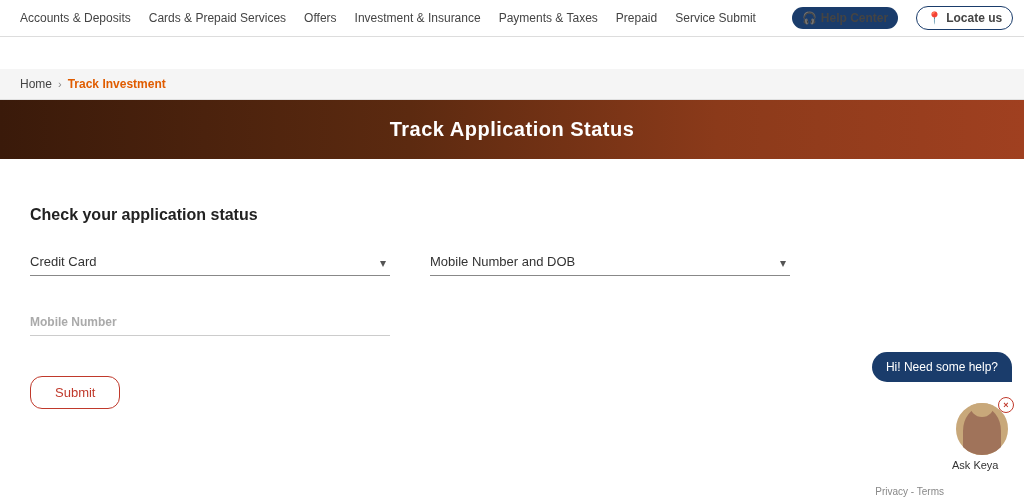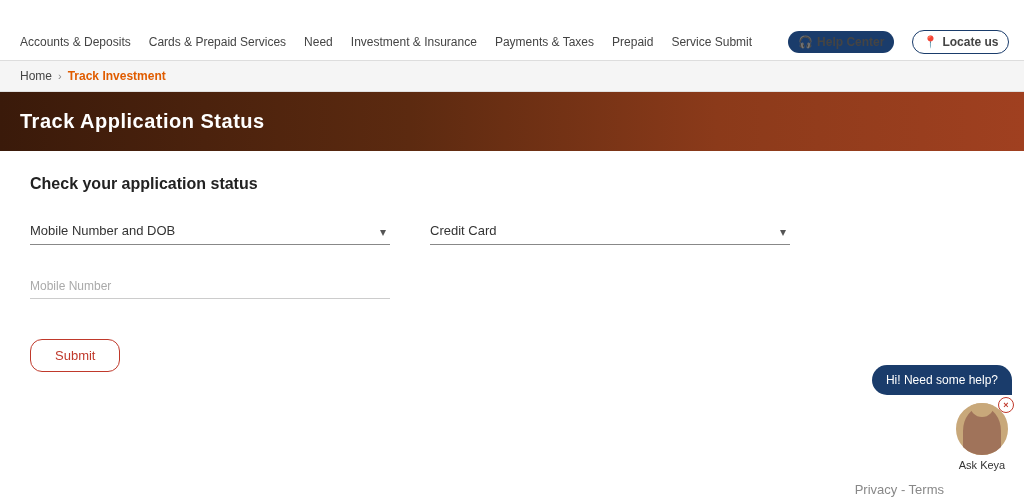--- a/index.html
+++ b/index.html
@@ -6,21 +6,20 @@
     body { font-family: Arial, sans-serif; font-size: 13px; background: #fff; }
 
     
     .top-nav {
       display: flex;
       align-items: center;
       background: #fff;
       border-bottom: 1px solid #ddd;
       padding: 6px 20px;
       gap: 18px;
-      margin-top: 24px;
     }
     .top-nav a {
       color: #444;
       text-decoration: none;
       font-size: 12px;
       white-space: nowrap;
     }
     .nav-spacer { flex: 1; }
     .nav-btn {
       display: flex;
@@ -47,39 +46,42 @@
 
     
     .breadcrumb {
       background: #f5f5f5;
       padding: 8px 20px;
       font-size: 12px;
       display: flex;
       align-items: center;
       gap: 6px;
       border-bottom: 1px solid #e0e0e0;
+      margin-top: 32px;
     }
     .breadcrumb .home-link { color: #444; text-decoration: none; }
     .breadcrumb .separator { color: #888; font-size: 11px; }
     .breadcrumb .current { color: #e05c00; font-weight: bold; }
 
     
     .page-banner {
       background: linear-gradient(90deg, #3a1a0a 0%, #5c2a10 40%, #8b3a1a 70%, #a04020 100%);
       color: #fff;
+      text-align: center;
       padding: 18px 20px;
       font-size: 20px;
       font-weight: bold;
       letter-spacing: 0.5px;
     }
 
     
     .main-content {
       padding: 24px 30px 30px 30px;
       max-width: 900px;
+      margin-top: 23px;
     }
     .section-title {
       font-size: 16px;
       font-weight: bold;
       color: #222;
       margin-bottom: 24px;
     }
 
     
     .form-row {
@@ -120,25 +122,26 @@
       color: #555;
       pointer-events: none;
       font-size: 12px;
     }
 
     
     .form-input {
       border: none;
       border-bottom: 1.5px solid #ccc;
       padding: 6px 0;
-      font-size: 10px;
+      font-size: 15px;
       color: #333;
       outline: none;
       width: 100%;
       background: transparent;
+      font-weight: bold;
     }
     .form-input::placeholder { color: #aaa; font-size: 12px; }
 
     
     .date-wrapper {
       position: relative;
     }
     .date-wrapper .cal-icon {
       position: absolute;
       right: 4px;
@@ -161,21 +164,21 @@
     }
 
     
     .chat-widget {
       position: fixed;
       bottom: 30px;
       right: 12px;
       display: flex;
       flex-direction: column;
       align-items: flex-end;
-      gap: 6px;
+      gap: 19px;
       z-index: 100;
     }
     .chat-bubble {
       background: #1a3c6b;
       color: #fff;
       padding: 8px 14px;
       border-radius: 20px 20px 0 20px;
       font-size: 12px;
       white-space: nowrap;
     }
@@ -226,42 +229,42 @@
       align-items: center;
       justify-content: center;
       font-size: 9px;
       color: #c0392b;
       cursor: pointer;
       font-weight: bold;
     }
     .chat-name {
       font-size: 11px;
       color: #333;
-      text-align: center;
+      text-align: left;
       width: 60px;
     }
 
     
     .recaptcha-bar {
       position: fixed;
       bottom: 4px;
       right: 80px;
-      font-size: 13px;
+      font-size: 10px;
       color: #888;
     }
 
     
   </style>
 </head>
 <body>
 
 <nav class="top-nav">
   <a>Accounts &amp; Deposits</a>
   <a>Cards &amp; Prepaid Services</a>
-  <a>Need</a>
+  <a>Offers</a>
   <a>Investment &amp; Insurance</a>
   <a>Payments &amp; Taxes</a>
   <a>Prepaid</a>
   <a>Service Submit</a>
   <div class="nav-spacer"></div>
   <a class="nav-btn help-btn">
     <span>🎧</span>
     <span>Help Center</span>
   </a>
   <a class="nav-btn locate-btn">
@@ -281,31 +284,31 @@
 </div>
 
 <div class="main-content">
   <div class="section-title">Check your application status</div>
 
   
   <div class="form-row">
     <div class="form-group">
       <div class="select-wrapper">
         <select class="form-select">
-          <option>Mobile Number and DOB</option>
-          <option>Email and DOB</option>
+          <option>Credit Card</option>
+          <option>Debit Card</option>
+          <option>Prepaid Card</option>
         </select>
       </div>
     </div>
     <div class="form-group">
       <div class="select-wrapper">
         <select class="form-select">
-          <option>Credit Card</option>
-          <option>Debit Card</option>
-          <option>Prepaid Card</option>
+          <option>Mobile Number and DOB</option>
+          <option>Email and DOB</option>
         </select>
       </div>
     </div>
   </div>
 
   
   <div class="form-row">
     <div class="form-group">
       <input class="form-input" type="text" placeholder="Mobile Number" style="">
     </div>

